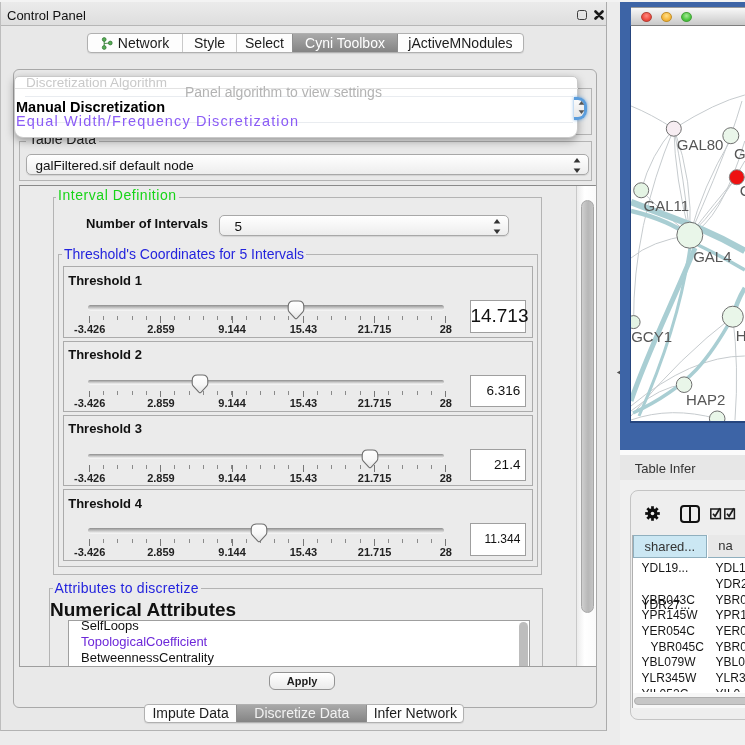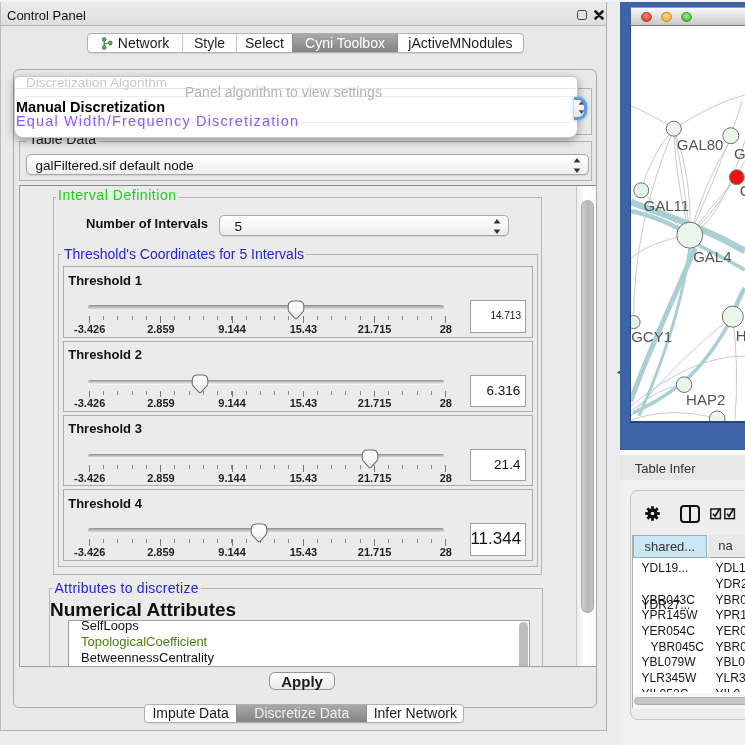--- a/index.html
+++ b/index.html
@@ -86,21 +86,21 @@
   <defs>
           <linearGradient id="thg0" x1="0" y1="0" x2="0" y2="1">
             <stop offset="0" stop-color="#ffffff"></stop>
             <stop offset="0.55" stop-color="#f7f7f7"></stop>
             <stop offset="1" stop-color="#e3e3e3"></stop>
           </linearGradient>
         </defs>
   <path d="M1.2 6.3 Q1.2 1 6.5 1 L11.5 1 Q16.8 1 16.8 6.3 L16.8 9.6 Q16.8 11 15.7 12.2 L10.2 18.2 Q9 19.4 7.8 18.2 L2.3 12.2 Q1.2 11 1.2 9.6 Z" fill="url(#thg0)" stroke="#6f6f6f" stroke-width="1.1"></path>
 </svg>
 <div class="abs" style="left:470.4px;top:300.2px;width:55.2px;height:32.6px;background:#fff;border:1px solid #9f9f9f;"></div>
-<div class="abs" style="left:470.4px;top:300.2px;width:50px;height:34px;line-height:32.6px;text-align:right;font-size:10px;color:#111;padding-left:20px;">14.713</div>
+<div class="abs" style="left:470.4px;top:300.2px;width:50px;height:34px;line-height:32.6px;text-align:right;font-size:19px;color:#111;">14.713</div>
 <div class="abs" style="left:62.8px;top:340.6px;width:470.5px;height:71.3px;border:1px solid #ababab;"></div>
 <div class="abs" style="left:68.2px;top:347.1px;font-size:13px;font-weight:bold;color:#111;">Threshold 2</div>
 <div class="abs" style="left:88px;top:379.5px;width:356px;height:4.6px;border-radius:2.5px;background:linear-gradient(180deg,#8d8d8d,#c6c6c6 55%,#f1f1f1);box-shadow:0 0.5px 0 rgba(255,255,255,0.8);"></div>
 <div class="abs" style="left:89.2px;top:390.6px;width:358px;height:4.2px;background:repeating-linear-gradient(90deg,#8a8a8a 0px,#8a8a8a 1px,transparent 1px,transparent 14.245px);"></div>
 <div class="abs" style="left:89.2px;top:390.6px;width:1px;height:6.8px;background:#777;"></div>
 <div class="abs" style="left:160.4px;top:390.6px;width:1px;height:6.8px;background:#777;"></div>
 <div class="abs" style="left:231.6px;top:390.6px;width:1px;height:6.8px;background:#777;"></div>
 <div class="abs" style="left:302.9px;top:390.6px;width:1px;height:6.8px;background:#777;"></div>
 <div class="abs" style="left:374.1px;top:390.6px;width:1px;height:6.8px;background:#777;"></div>
 <div class="abs" style="left:445.3px;top:390.6px;width:1px;height:6.8px;background:#777;"></div>
@@ -170,36 +170,36 @@
   <defs>
           <linearGradient id="thg3" x1="0" y1="0" x2="0" y2="1">
             <stop offset="0" stop-color="#ffffff"></stop>
             <stop offset="0.55" stop-color="#f7f7f7"></stop>
             <stop offset="1" stop-color="#e3e3e3"></stop>
           </linearGradient>
         </defs>
   <path d="M1.2 6.3 Q1.2 1 6.5 1 L11.5 1 Q16.8 1 16.8 6.3 L16.8 9.6 Q16.8 11 15.7 12.2 L10.2 18.2 Q9 19.4 7.8 18.2 L2.3 12.2 Q1.2 11 1.2 9.6 Z" fill="url(#thg3)" stroke="#6f6f6f" stroke-width="1.1"></path>
 </svg>
 <div class="abs" style="left:470.4px;top:523.2px;width:55.2px;height:32.6px;background:#fff;border:1px solid #9f9f9f;"></div>
-<div class="abs" style="left:470.4px;top:523.2px;width:50px;height:32.6px;line-height:32.6px;text-align:right;font-size:17px;color:#111;">11.344</div>
+<div class="abs" style="left:470.4px;top:523.2px;width:50px;height:32.6px;line-height:32.6px;text-align:right;font-size:12px;color:#111;">11.344</div>
 <div class="abs" style="left:48.7px;top:588px;width:494px;height:120px;border:1px solid #b4b4b4;"></div>
 <div class="abs" style="left:52.5px;top:580.4px;font-size:14px;letter-spacing:0.27px;color:#2424dd;background:#ebebeb;padding:0 2px;">Attributes to discretize</div>
 <div class="abs" style="left:50px;top:598.7px;font-size:19px;font-weight:bold;color:#111;">Numerical Attributes</div>
 <div class="abs" style="left:67.5px;top:619.5px;width:462px;height:60px;background:#fff;border:1px solid #9f9f9f;"></div>
 <div class="abs" style="left:81px;top:618.4px;font-size:13px;color:#111;">SelfLoops</div>
-<div class="abs" style="left:81px;top:634.1px;font-size:13px;color:#4d7c0f;">TopologicalCoefficient</div>
+<div class="abs" style="left:81px;top:634.1px;font-size:13px;color:#6d28d9;">TopologicalCoefficient</div>
 <div class="abs" style="left:81px;top:649.9px;font-size:13px;color:#111;">BetweennessCentrality</div>
 <div class="abs" style="left:518.8px;top:622px;width:8.8px;height:60px;border-radius:4.5px;background:#bdbdbd;"></div>
   </div>
 </div>
 
 <div class="abs" style="left:575.5px;top:185.5px;width:20px;height:480.5px;background:linear-gradient(90deg,#ececec,#ffffff 40%,#fafafa);border-left:1px solid #c9c9c9;"></div>
 <div class="abs" style="left:581px;top:199.5px;width:12.5px;height:413px;border-radius:7px;background:linear-gradient(90deg,#cfcfcf,#b7b7b7 55%,#c4c4c4);border:1px solid #a6a6a6;"></div>
 
-<div class="abs" style="left:269.1px;top:671.9px;width:66px;height:18.5px;background:linear-gradient(180deg,#ffffff,#ebebeb);border:1px solid #939393;border-radius:6px;text-align:center;line-height:17.5px;font-size:15px;font-weight:bold;color:#1b1b1b;">Apply</div>
+<div class="abs" style="left:269.1px;top:671.9px;width:66px;height:18.5px;background:linear-gradient(180deg,#ffffff,#ebebeb);border:1px solid #939393;border-radius:6px;text-align:center;line-height:17.5px;font-size:11px;font-weight:bold;color:#1b1b1b;">Apply</div>
 
 <div class="abs" style="left:143.8px;top:703.9px;width:320.6px;height:18.7px;background:#fdfdfd;border:1px solid #b0b0b0;border-radius:4px;display:flex;font-size:14px;color:#1c1c1c;box-shadow:0 1px 1px rgba(0,0,0,0.08);">
   <div style="width:98px;display:flex;align-items:center;justify-content:center;">Impute Data</div>
   <div style="width:140px;display:flex;align-items:center;justify-content:center;background:linear-gradient(180deg,#a9a9a9,#848484);color:#f2f2f2;border-left:1px solid #8e8e8e;border-right:1px solid #8e8e8e;">Discretize Data</div>
   <div style="width:103px;display:flex;align-items:center;justify-content:center;">Infer Network</div>
 </div>
 
 <div class="abs" style="left:14px;top:76px;width:564px;height:61.6px;background:#ffffff;border:1px solid #c9c9c9;border-radius:5px 5px 9px 9px;box-shadow:0 3px 9px rgba(0,0,0,0.35);"></div>
 <div class="abs" style="left:15px;top:87.7px;width:563px;height:1px;background:#e3e3e3;"></div>
 <div class="abs" style="left:25px;top:95.5px;width:548px;height:1px;background:rgba(175,185,200,0.28);"></div>

